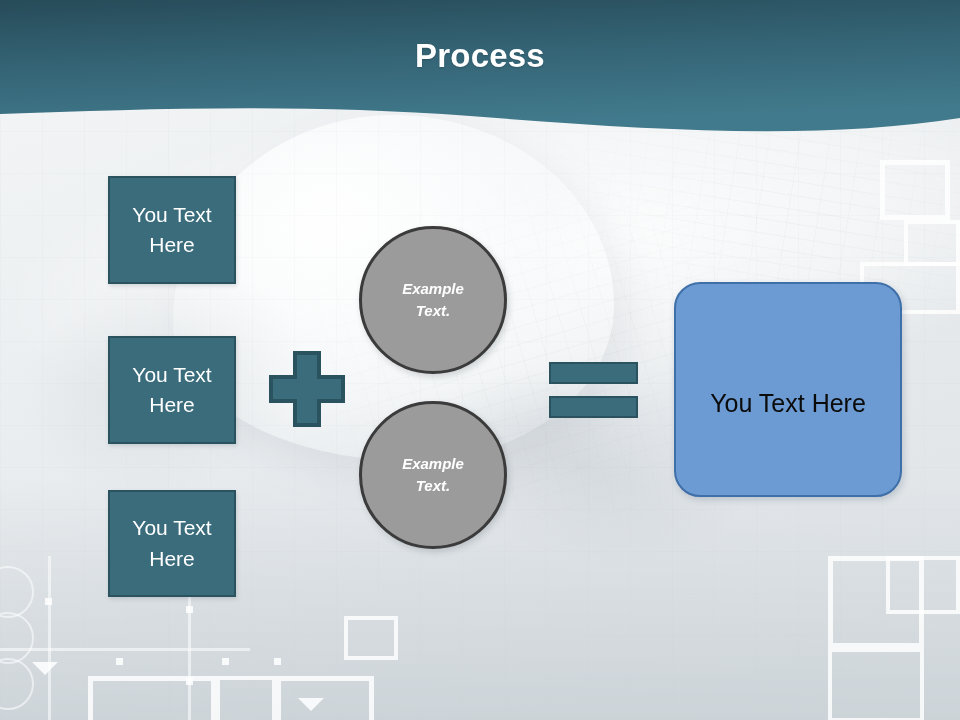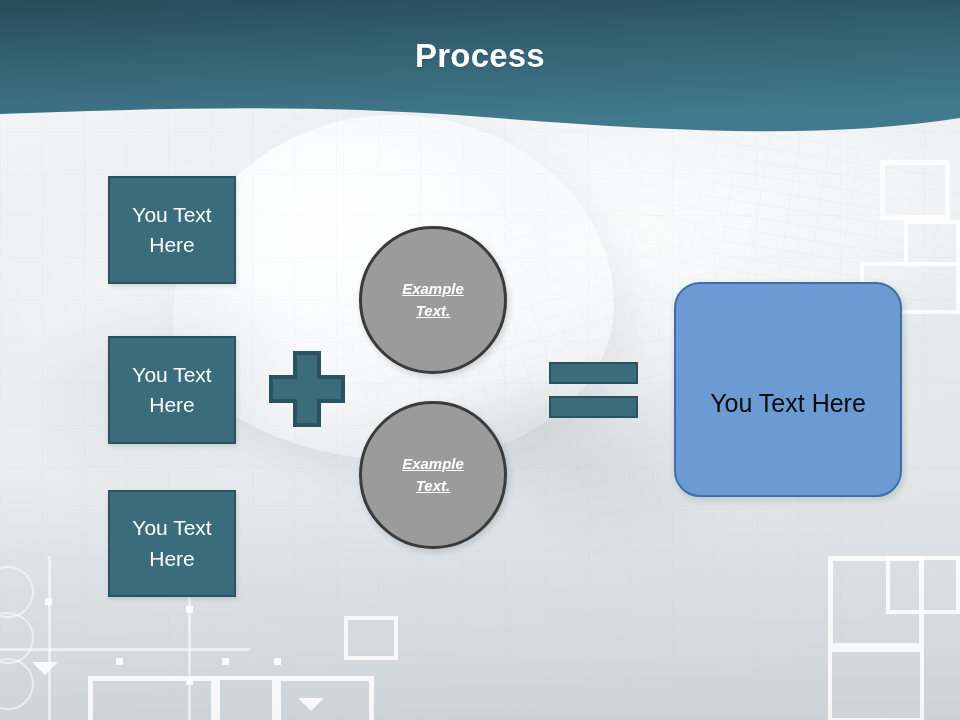--- a/index.html
+++ b/index.html
@@ -148,21 +148,20 @@
     background:#9b9b9b;
     border:3px solid #3b3b3b;
     color:#ffffff;
     font-size:15px;
     font-weight:bold;
     font-style:italic;
     line-height:1.5;
     text-align:center;
     display:flex; align-items:center; justify-content:center;
     box-shadow:2px 3px 6px rgba(70,80,90,.22);
-    text-decoration:underline;
   }
   .plus {
     position:absolute;
     left:268px; top:350px;
     width:78px; height:78px;
   }
   .plus svg { display:block; }
   .equals { position:absolute; left:549px; top:362px; width:90px; height:56px; }
   .eqbar {
     position:absolute; left:0; width:89px; height:22px;

